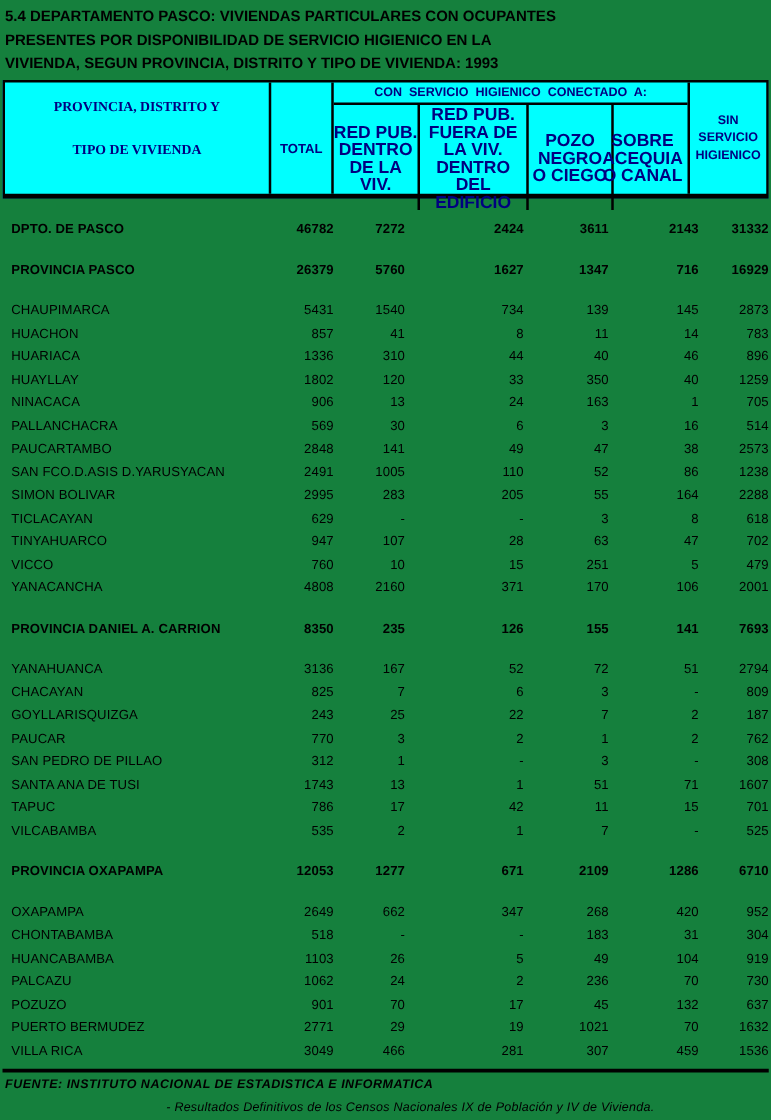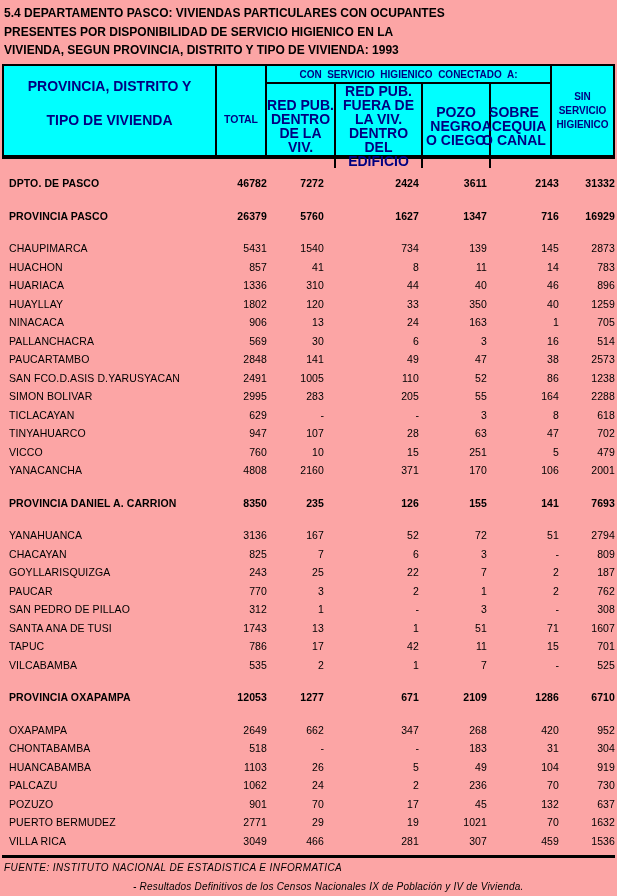--- a/index.html
+++ b/index.html
@@ -1,36 +1,36 @@
 <!DOCTYPE html>
 <html><head>
 <meta charset="utf-8">
 <style>
   html,body { margin:0; padding:0; background:#ffffff; }
   body { width:617px; height:896px; font-family:"Liberation Sans",sans-serif; color:#000; }
-  .page { position:relative; width:617px; height:896px; overflow:hidden; background:#fca5a5; }
+  .page { position:relative; width:617px; height:896px; overflow:hidden; background:#15803d; }
 
   .title {
     position:absolute; top:4px; left:4px;
     font-weight:bold; font-size:12px; line-height:18.5px;
     white-space:pre-line; color:#000;
   }
 
   
   .thead {
     position:absolute; top:64px; left:2px; width:613px; height:95px;
     box-sizing:border-box;
     border:2px solid #000; border-bottom-width:4px;
     background:#00FFFF; color:#000080;
     display:flex; font-weight:bold;
   }
   .h-label {
     width:213px; box-sizing:border-box; border-right:2px solid #000;
-    text-align:center; font-size:14px; line-height:17px;
-    white-space:pre-line; padding-top:12px;
+    text-align:center; font-size:11px; line-height:17px;
+    white-space:pre-line; padding-top:12px;font-family:Liberation Serif, serif;
   }
   .h-total {
     width:50px; box-sizing:border-box; border-right:2px solid #000;
     display:flex; align-items:center; justify-content:center;
     font-size:10.5px; padding-top:16px; box-sizing:border-box;
   }
   .h-group { width:285px; box-sizing:border-box; border-right:2px solid #000; display:flex; flex-direction:column; }
   .h-group-title {
     height:18px; box-sizing:border-box; border-bottom:2px solid #000;
     text-align:center; font-size:10px; line-height:15px; padding-top:1px;
@@ -62,21 +62,21 @@
   }
   .row .cell { overflow:visible; white-space:nowrap; }
   .row .label { padding-left:7px; }
   .row .num { text-align:right; }
   .row.dept, .row.province { font-weight:bold; }
   .row.dept { margin-top:15px; margin-bottom:14px; }
   .row.province { margin-top:14px; margin-bottom:14px; }
 
   
   .footer-divider { position:absolute; top:855px; left:2px; width:613px; height:3px; background:#000; }
-  .footer-source { position:absolute; top:862px; left:4px; font-style:italic; font-size:10px; letter-spacing:0.4px; }
+  .footer-source { position:absolute; top:862px; left:4px; font-style:italic; font-size:10px; letter-spacing:0.4px;font-weight:bold; }
   .footer-note   { position:absolute; top:881px; left:133px; font-style:italic; font-size:10px; letter-spacing:0.2px; }
 </style>
 </head>
 <body>
 
 <div class="page">
 
   <div class="title">5.4   DEPARTAMENTO PASCO: VIVIENDAS PARTICULARES CON OCUPANTES
 PRESENTES  POR  DISPONIBILIDAD  DE  SERVICIO  HIGIENICO  EN  LA
 VIVIENDA, SEGUN PROVINCIA, DISTRITO Y TIPO DE VIVIENDA: 1993</div>

